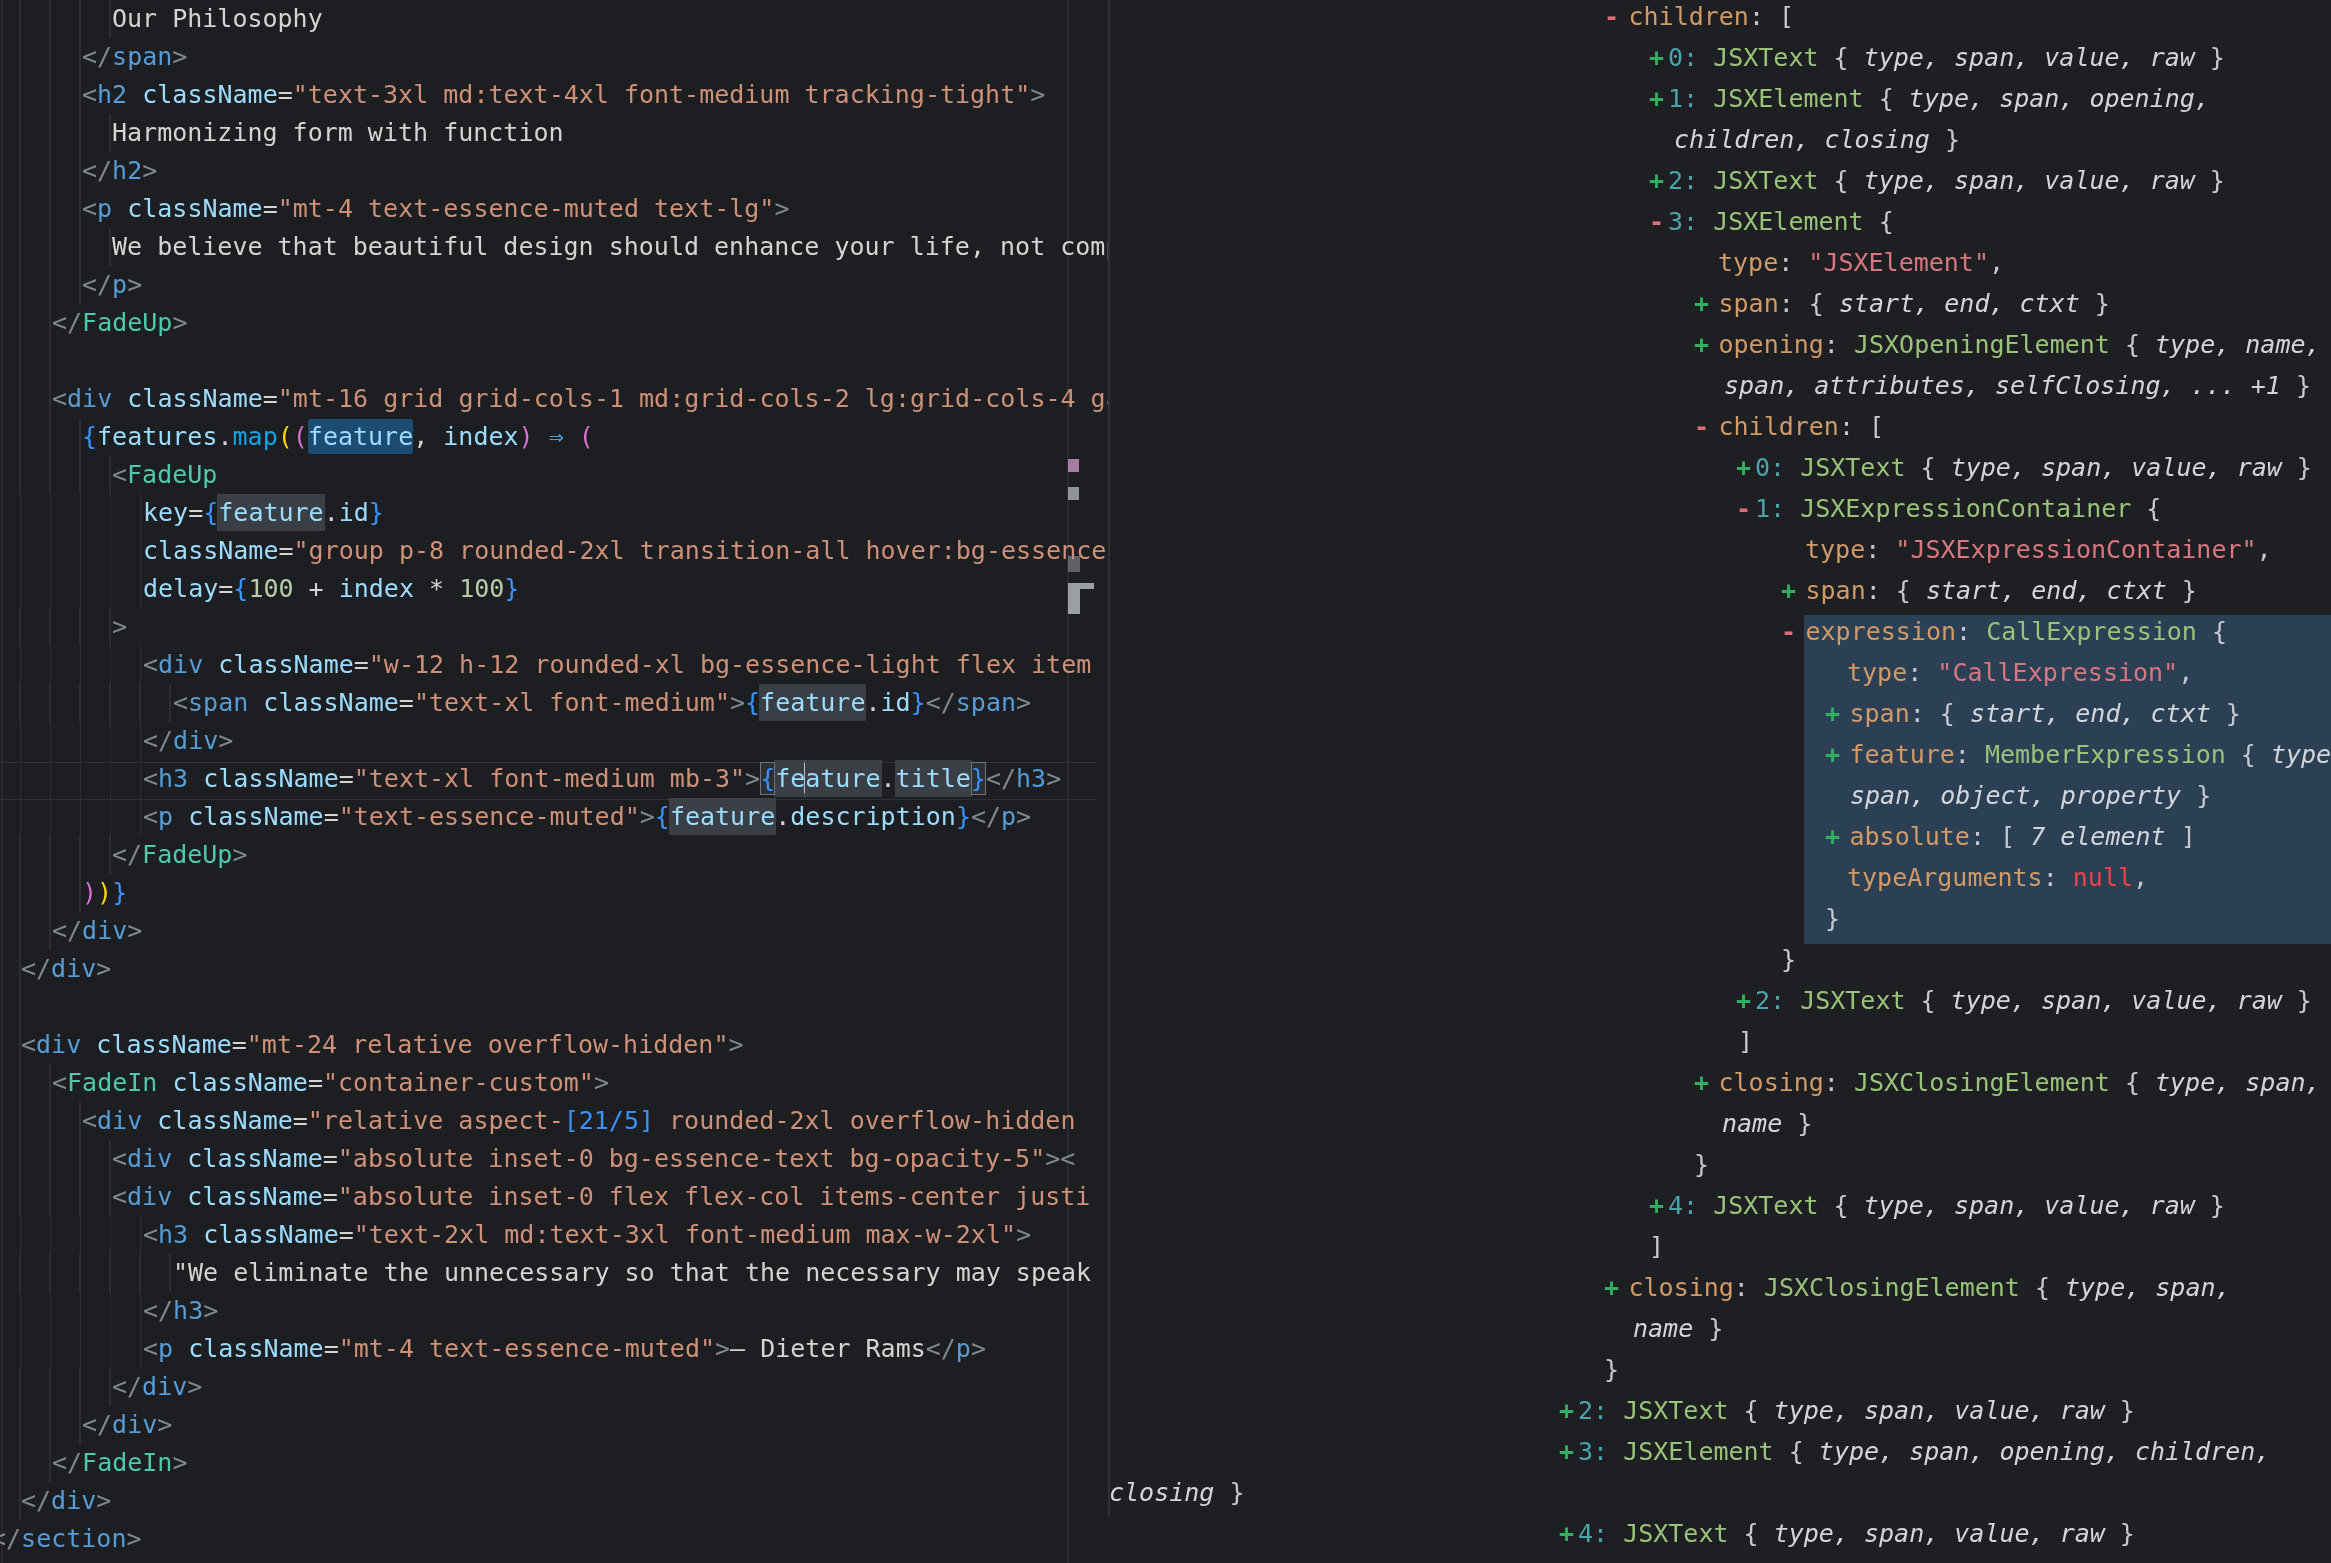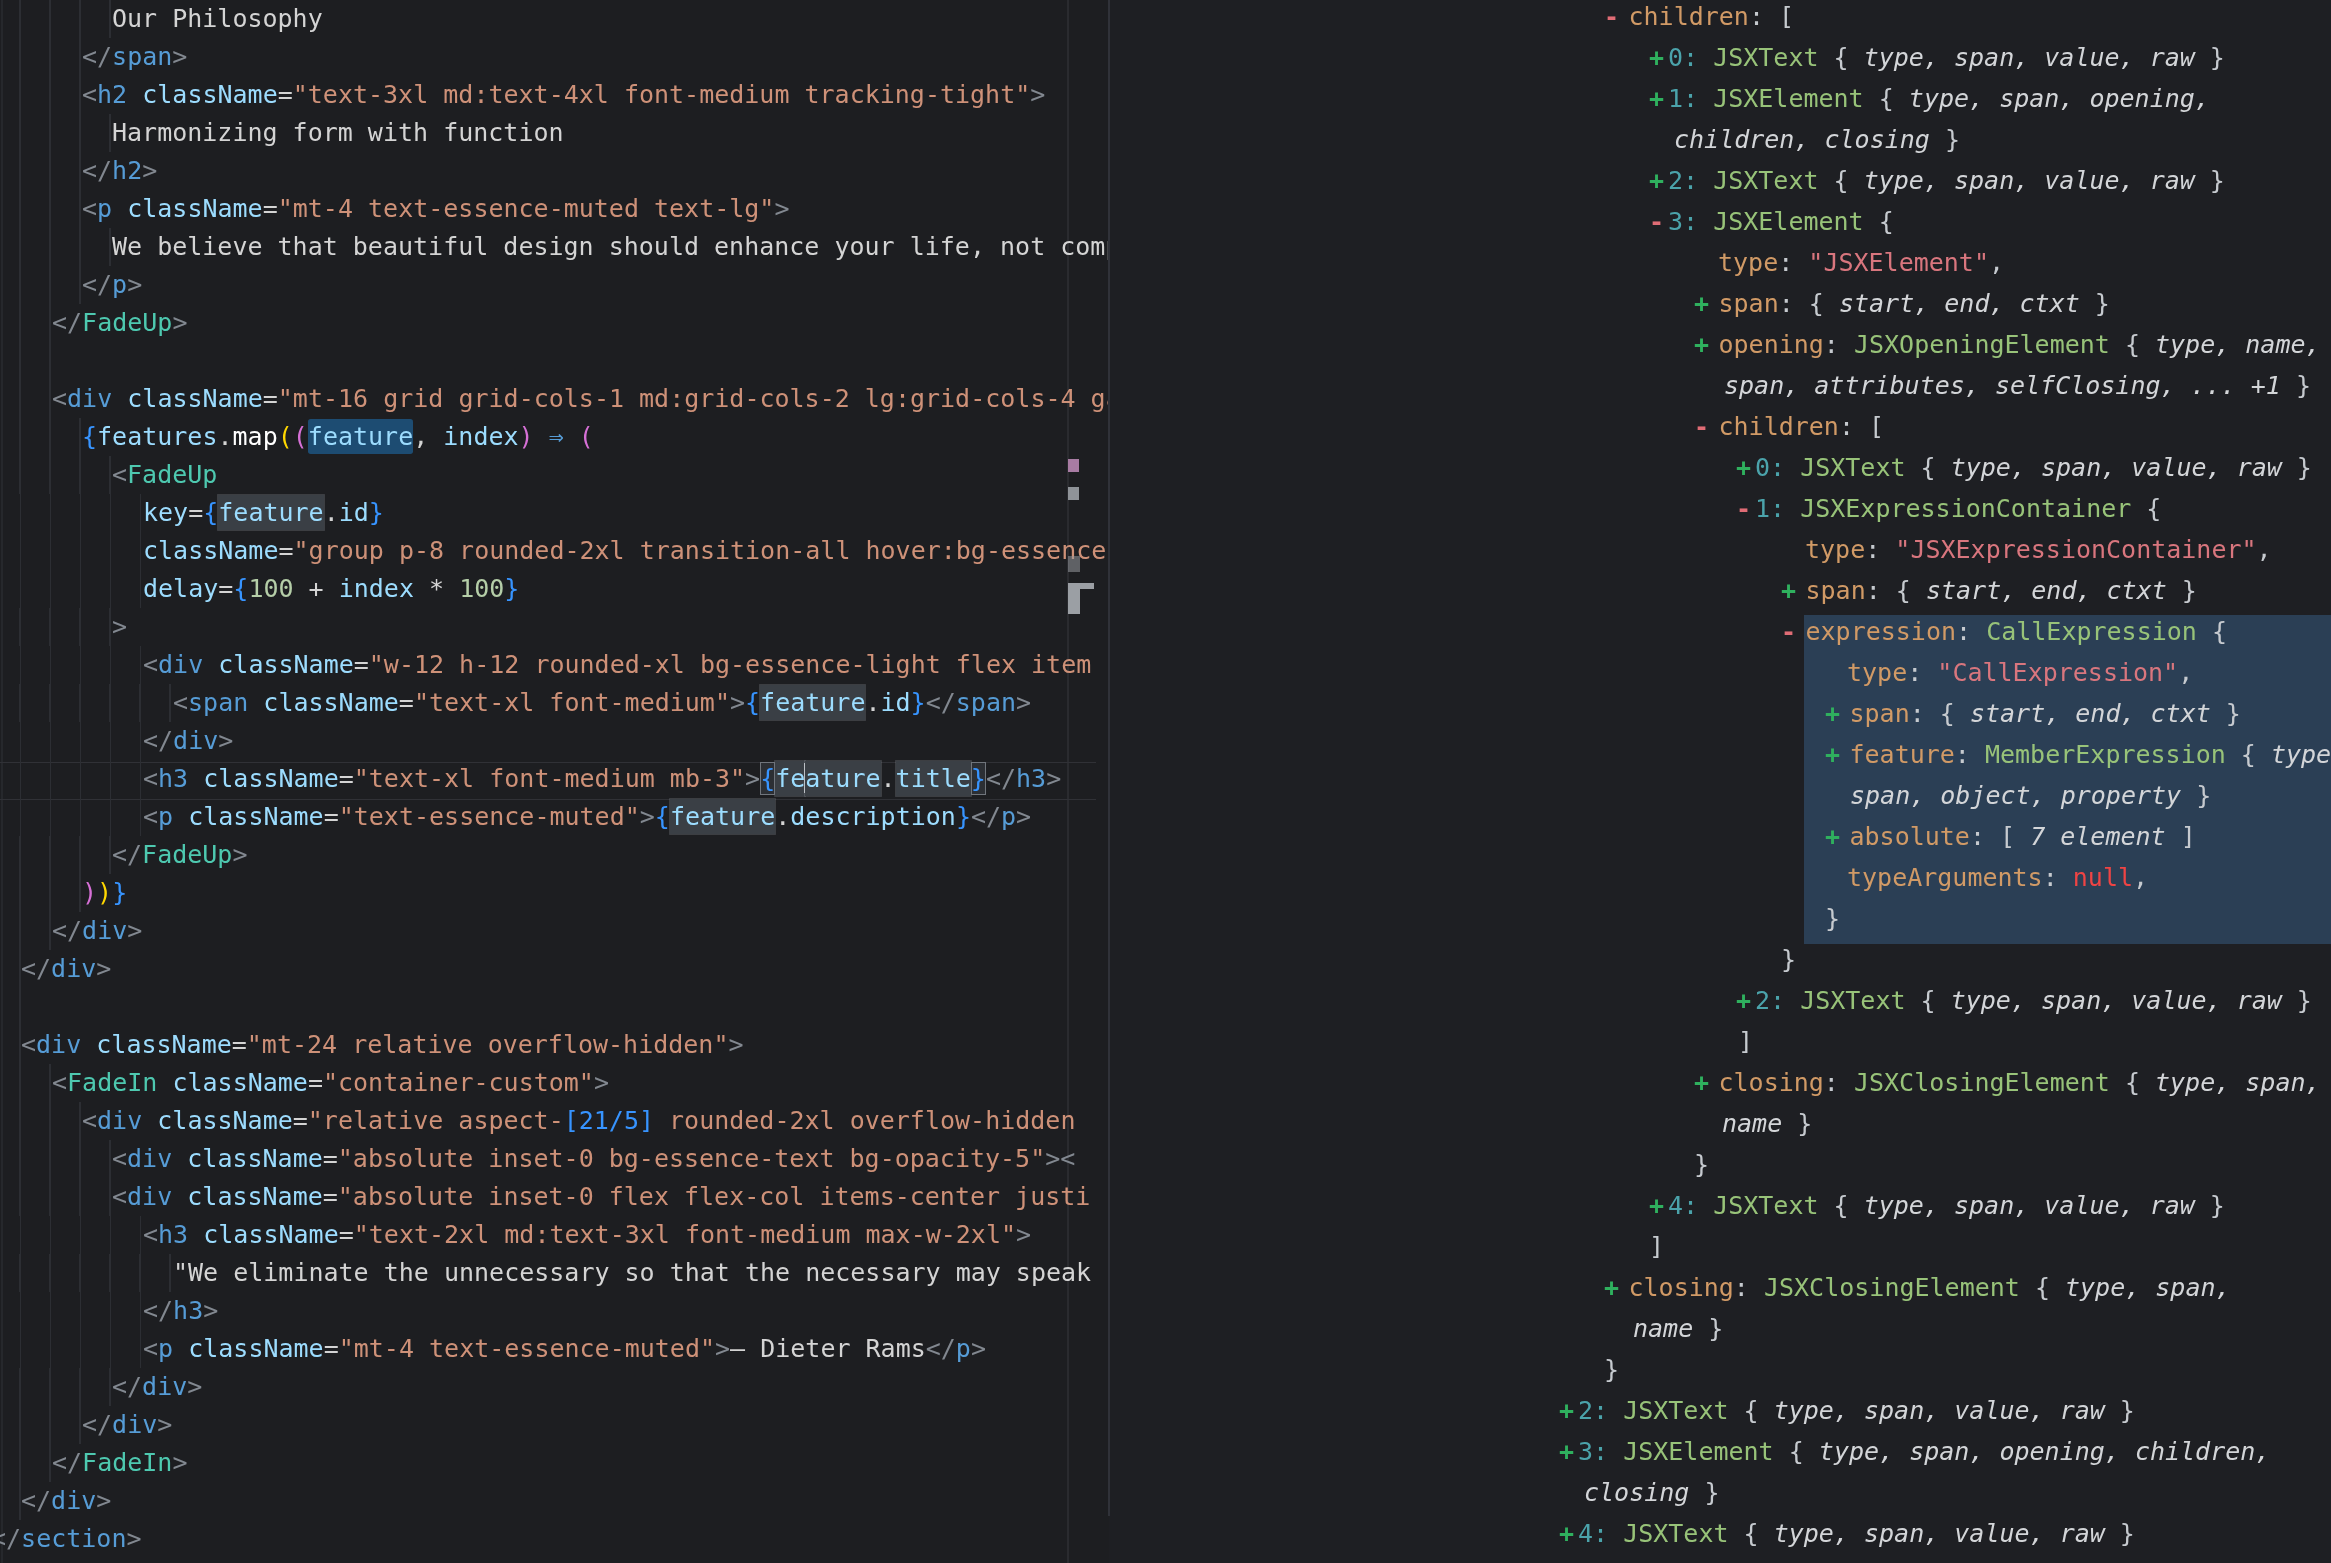--- a/index.html
+++ b/index.html
@@ -20,21 +20,21 @@
   .tk-pn{color:#828890}
   .tk-tag{color:#569cd6}
   .tk-cmp{color:#4ec9b0}
   .tk-attr{color:#9cdcfe}
   .tk-str{color:#ce9178}
   .tk-txt{color:#d4d4d4}
   .tk-brb{color:#3794ff}
   .tk-brg{color:#ffd700}
   .tk-brp{color:#d670d6}
   .tk-num{color:#b5cea8}
-  .tk-fn{color:#ffffff}
+  .tk-fn{color:#0ea5e9}
   .tk-var{color:#9cdcfe}
   .tk-arr{color:#569cd6}
   .tk-sel{color:#9cdcfe;background:#1d4c72;border-radius:2.7px;padding:2.7px 0}
   .tk-whl{color:#9cdcfe;background:#3a3f45;box-shadow:0 0 0 0.9px rgba(130,136,144,.35);padding:2.7px 0}
   .tk-box{color:#3794ff;background:#2c2f34;outline:1.8px solid #70757c;outline-offset:-1.8px;padding:1.8px 0}
   .caret{display:inline-block;width:2.7px;height:30px;background:#d7dade;vertical-align:-6.4px;margin:0 -1.4px}
   
   .mark{position:absolute;z-index:5}
   
   #right{position:absolute;left:1109px;top:0;width:1222px;height:1564px;overflow:hidden;background:#1e1f23;}
@@ -144,18 +144,18 @@
         <div class="ar" style="padding-left: 585px;"><span class="tg tg-p" style="width: 24.5px;">+</span><span class="tk-key">closing</span><span class="tk-rpn">: </span><span class="tk-typ">JSXClosingElement</span><span class="tk-rpn"> { </span><span class="tk-it">type, span,</span></div>
         <div class="ar" style="padding-left: 613px;"><span class="tk-it">name</span><span class="tk-rpn"> }</span></div>
         <div class="ar" style="padding-left: 585px;"><span class="tk-rpn">}</span></div>
         <div class="ar" style="padding-left: 540px;"><span class="tg tg-p" style="width: 19px;">+</span><span class="tk-idx">4: </span><span class="tk-typ">JSXText</span><span class="tk-rpn"> { </span><span class="tk-it">type, span, value, raw</span><span class="tk-rpn"> }</span></div>
         <div class="ar" style="padding-left: 540px;"><span class="tk-rpn">]</span></div>
         <div class="ar" style="padding-left: 495px;"><span class="tg tg-p" style="width: 24.5px;">+</span><span class="tk-key">closing</span><span class="tk-rpn">: </span><span class="tk-typ">JSXClosingElement</span><span class="tk-rpn"> { </span><span class="tk-it">type, span,</span></div>
         <div class="ar" style="padding-left: 524px;"><span class="tk-it">name</span><span class="tk-rpn"> }</span></div>
         <div class="ar" style="padding-left: 495px;"><span class="tk-rpn">}</span></div>
         <div class="ar" style="padding-left: 450px;"><span class="tg tg-p" style="width: 19px;">+</span><span class="tk-idx">2: </span><span class="tk-typ">JSXText</span><span class="tk-rpn"> { </span><span class="tk-it">type, span, value, raw</span><span class="tk-rpn"> }</span></div>
         <div class="ar" style="padding-left: 450px;"><span class="tg tg-p" style="width: 19px;">+</span><span class="tk-idx">3: </span><span class="tk-typ">JSXElement</span><span class="tk-rpn"> { </span><span class="tk-it">type, span, opening, children,</span></div>
-        <div class="ar" style="padding-left: 475px;"><span class="tk-it">closing</span><span class="tk-rpn"> }</span></div>
+        <div class="ar" style=""><span class="tk-it">closing</span><span class="tk-rpn"> }</span></div>
         <div class="ar" style="padding-left: 450px;"><span class="tg tg-p" style="width: 19px;">+</span><span class="tk-idx">4: </span><span class="tk-typ">JSXText</span><span class="tk-rpn"> { </span><span class="tk-it">type, span, value, raw</span><span class="tk-rpn"> }</span></div>
       </div>
   </div>
 </div>
 
 
 </body></html>

